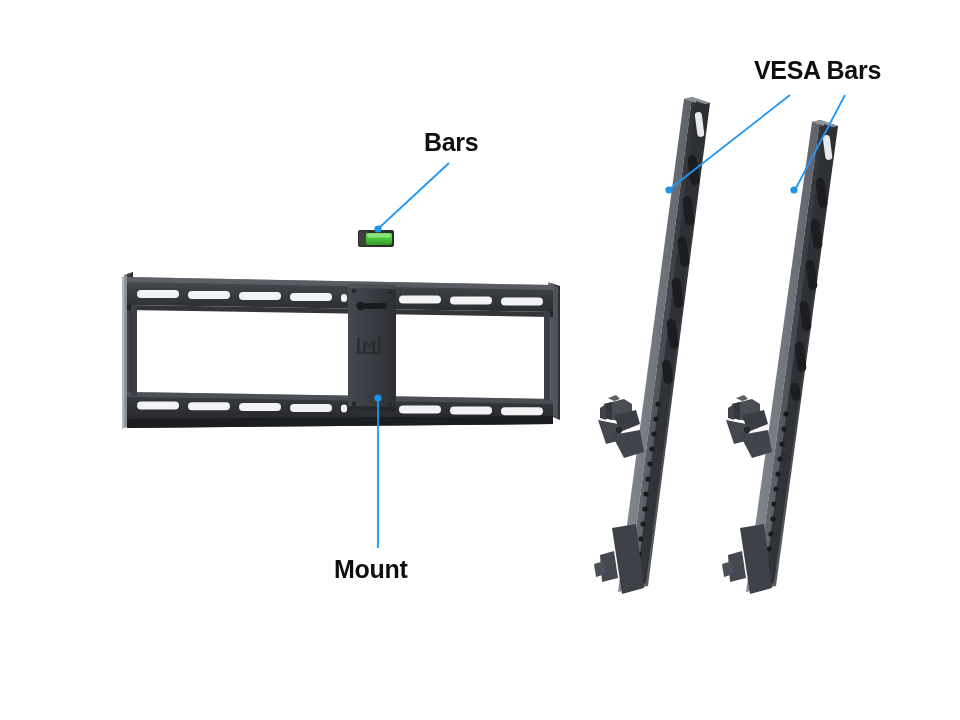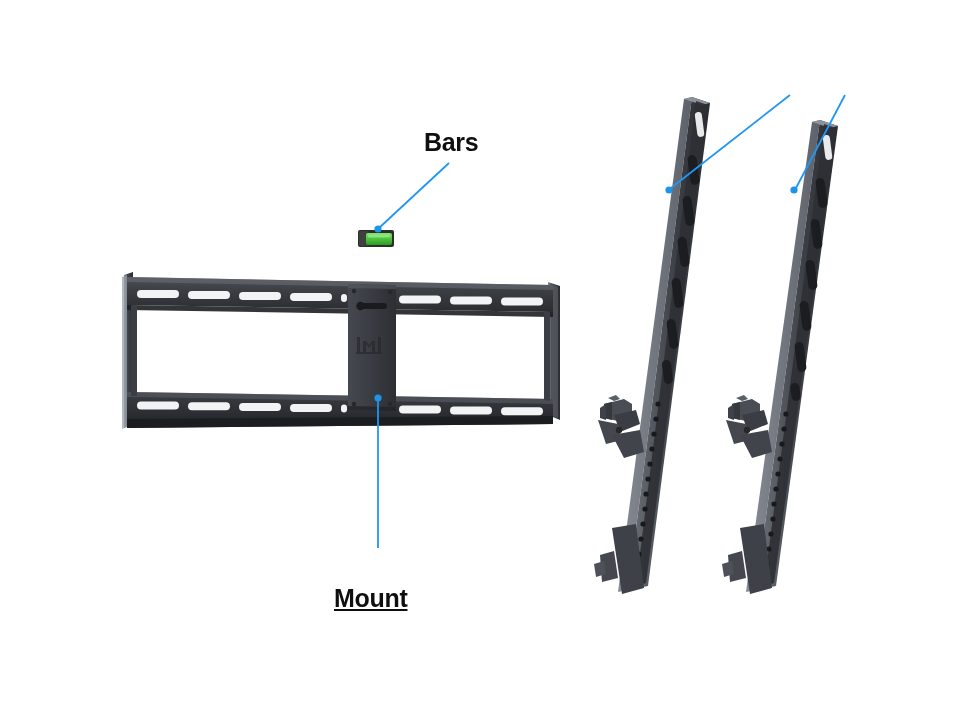--- a/index.html
+++ b/index.html
@@ -34,21 +34,21 @@
     position: absolute;
     font-family: "Liberation Sans", sans-serif;
     font-weight: bold;
     font-size: 25px;
     color: #100f0f;
     letter-spacing: -0.3px;
     white-space: nowrap;
     line-height: 1;
   }
   .label-level { left: 424px; top: 130px; }
-  .label-mount { left: 334px; top: 586px; text-decoration: underline; }
+  .label-mount { left: 334px; top: 557px; }
   .label-vesa  { left: 754px; top: 58px; }
 </style>
 </head>
 <body>
 
 <div class="canvas">
 
   <svg class="diagram-svg" viewBox="0 0 960 720" xmlns="http://www.w3.org/2000/svg">
     <defs>
       <linearGradient id="railGrad" x1="0" y1="0" x2="0" y2="1">
@@ -290,14 +290,15 @@
         <line x1="845" y1="95" x2="796" y2="188" stroke="#2196f3" stroke-width="1.8"></line>
         <circle cx="794" cy="190" r="3.6" fill="#1e94e8"></circle>
       </g>
     </g>
   </svg>
 
   <div class="callout-label label-level">Bars</div>
 
   <div class="callout-label label-mount">Mount</div>
 
+  <div class="callout-label label-vesa">VESA Bars</div>
 
 </div>
 
 </body></html>

